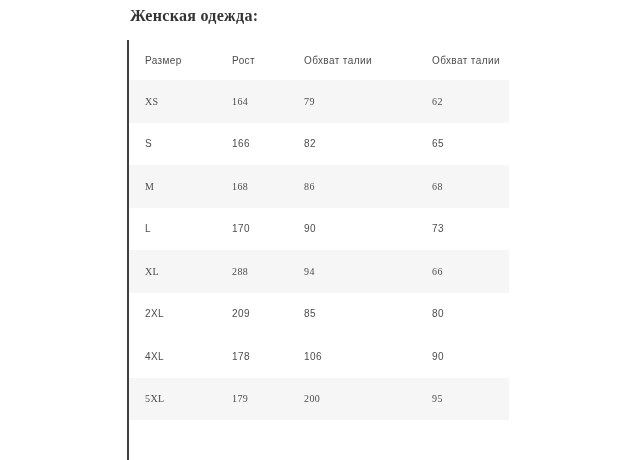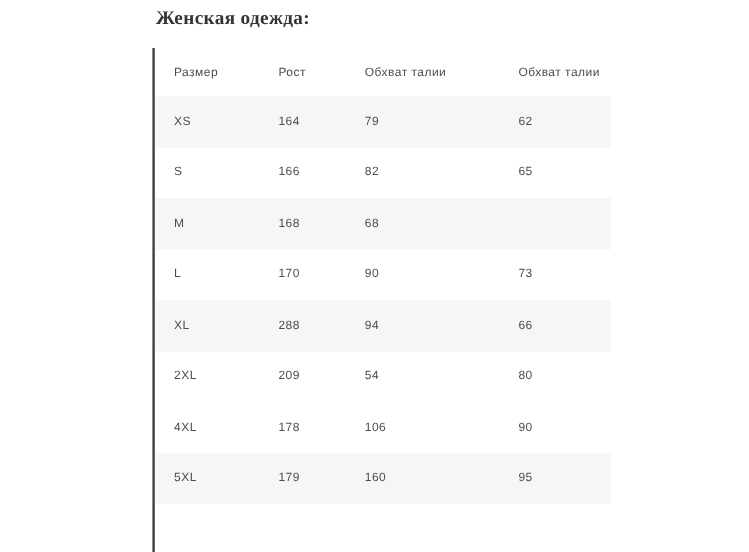--- a/index.html
+++ b/index.html
@@ -47,20 +47,21 @@
     letter-spacing:0.4px;
     color:var(--text);
     background:transparent;
   }
   .t-row.header{
     height:40px;
     background:var(--bg);
   }
   .t-row.striped{
     background:var(--stripe);
+    font-family:Liberation Serif, serif;
   }
   .t-cell{
     white-space:nowrap;
     overflow:hidden;
   }
 </style>
 </head>
 <body>
 
 <div class="page-title">Женская одежда:</div>
@@ -84,53 +85,54 @@
   <div class="t-row">
     <div class="t-cell">S</div>
     <div class="t-cell">166</div>
     <div class="t-cell">82</div>
     <div class="t-cell">65</div>
   </div>
 
   <div class="t-row striped">
     <div class="t-cell">M</div>
     <div class="t-cell">168</div>
+    <div class="t-cell">86</div>
     <div class="t-cell">68</div>
   </div>
 
   <div class="t-row">
     <div class="t-cell">L</div>
     <div class="t-cell">170</div>
     <div class="t-cell">90</div>
     <div class="t-cell">73</div>
   </div>
 
   <div class="t-row striped">
     <div class="t-cell">XL</div>
     <div class="t-cell">288</div>
     <div class="t-cell">94</div>
     <div class="t-cell">66</div>
   </div>
 
   <div class="t-row">
     <div class="t-cell">2XL</div>
     <div class="t-cell">209</div>
-    <div class="t-cell">54</div>
+    <div class="t-cell">85</div>
     <div class="t-cell">80</div>
   </div>
 
 
   <div class="t-row">
     <div class="t-cell">4XL</div>
     <div class="t-cell">178</div>
     <div class="t-cell">106</div>
     <div class="t-cell">90</div>
   </div>
 
   <div class="t-row striped">
     <div class="t-cell">5XL</div>
     <div class="t-cell">179</div>
-    <div class="t-cell">160</div>
+    <div class="t-cell">200</div>
     <div class="t-cell">95</div>
   </div>
 </div>
   </div>
 </div>
 
 </body></html>

